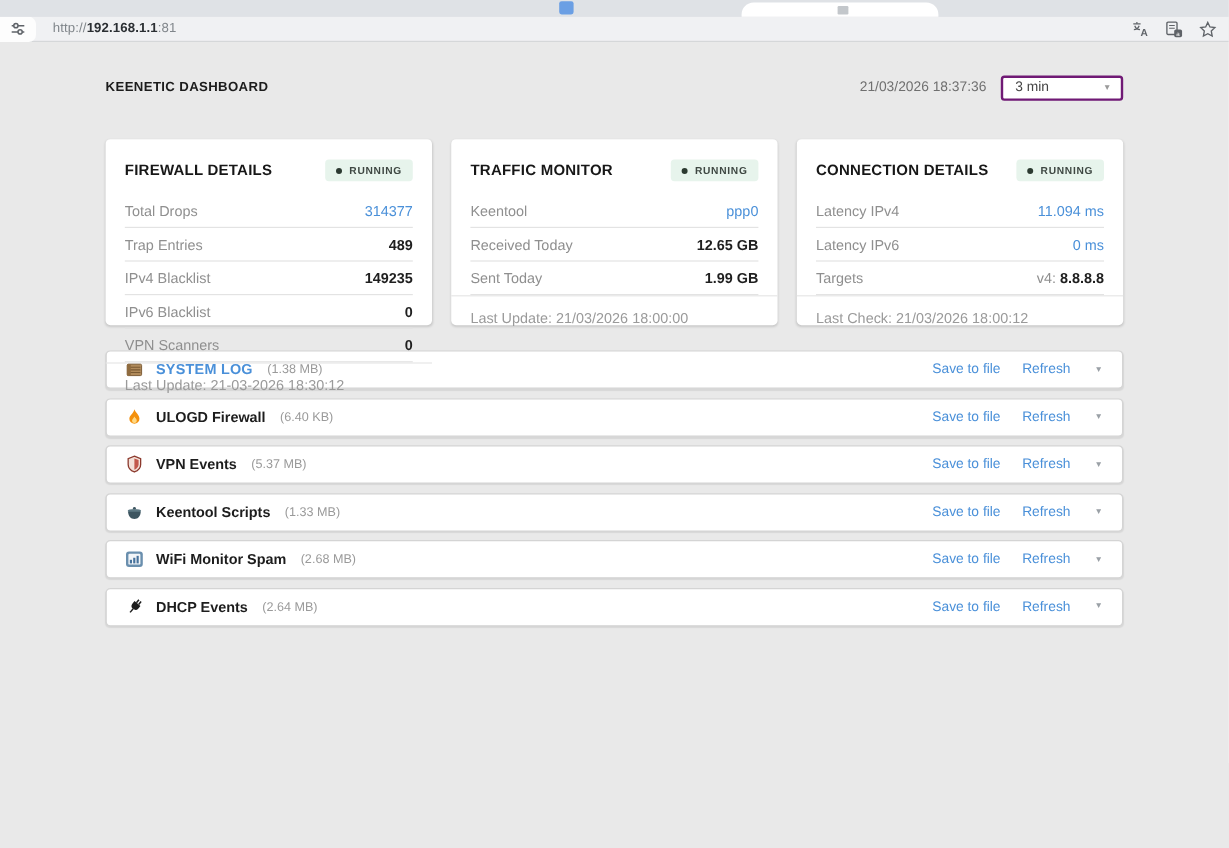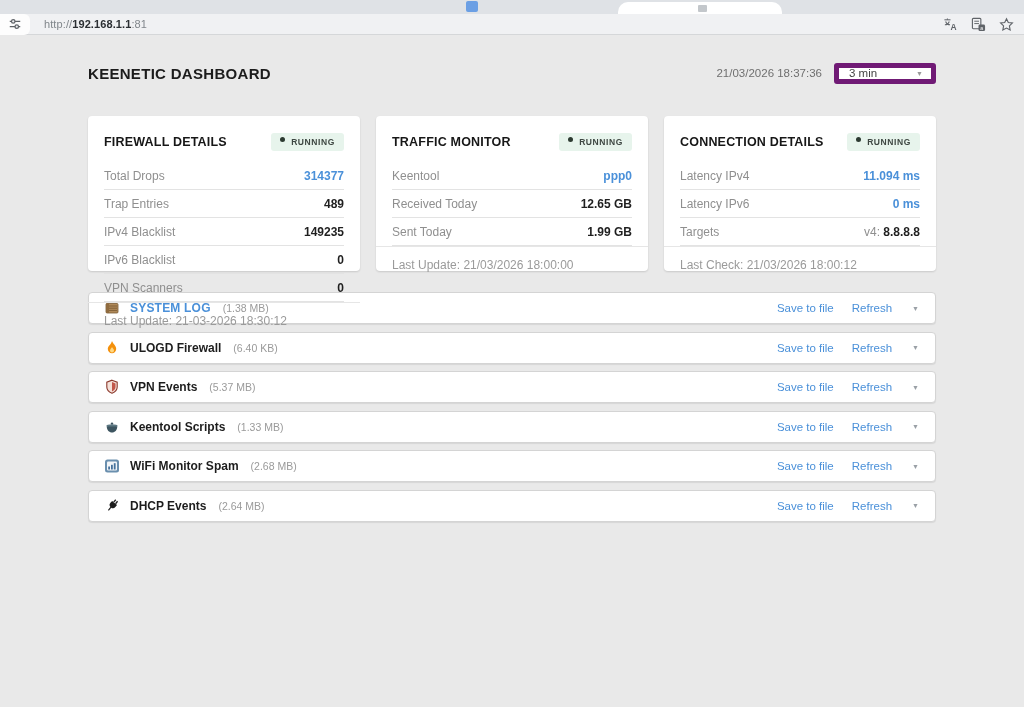--- a/index.html
+++ b/index.html
@@ -15,39 +15,39 @@
   .urlbar { display:flex; align-items:center; height:21px; background:#f0f1f3; border-bottom:1px solid #d5d7d9; padding:0 10px 0 0; }
   .tune-btn { width:30px; height:21px; background:#fdfdfd; border-radius:0 6px 6px 0; display:flex; align-items:center; justify-content:center; }
   .url { margin-left:14px; font-size:11px; color:#80868b; flex:1; letter-spacing:.1px; }
   .url-host { color:#2b2f33; font-weight:bold; }
   .url-actions { display:flex; align-items:center; gap:13px; }
   .url-actions svg { display:block; }
 
   
   .page { position:absolute; top:36px; left:88px; width:848px; }
   .page-head { display:flex; align-items:center; justify-content:space-between; margin:22px 0 0 0; height:30px; }
-  .page-title { font-size:15px; font-weight:bold; color:#1c1c1c; letter-spacing:.3px; }
+  .page-title { font-size:11px; font-weight:bold; color:#1c1c1c; letter-spacing:.3px; }
   .head-right { display:flex; align-items:center; gap:12px; }
   .timestamp { font-size:11.5px; color:#6f6f6f; }
-  .select { width:102px; height:21px; background:#fff; border:5px solid #701a75; border-radius:3px; display:flex; align-items:center; justify-content:space-between; padding:0 8px 0 10px; font-size:11.5px; color:#444; cursor:pointer; }
+  .select { width:102px; height:21px; background:#fff; border:2px solid #701a75; border-radius:3px; display:flex; align-items:center; justify-content:space-between; padding:0 8px 0 10px; font-size:11.5px; color:#444; cursor:pointer; }
   .select .caret { font-size:7px; color:#9a9a9a; }
 
   
   .cards { display:flex; gap:16px; margin-top:28px; }
   .card { width:272px; height:155px; background:#fff; border-radius:4px; box-shadow:0 1px 2px rgba(0,0,0,.14); display:flex; flex-direction:column; }
   .card-head { display:flex; align-items:center; justify-content:space-between; padding:17px 16px 9px 16px; }
   .card-title { font-size:12.5px; font-weight:bold; color:#171717; letter-spacing:.2px; }
-  .badge { display:flex; align-items:flex-start; gap:6px; background:#e7f4ec; border-radius:3px; padding:4px 9px; }
+  .badge { display:flex; align-items:center; gap:6px; background:#e7f4ec; border-radius:3px; padding:4px 9px; }
   .badge .dot { width:5px; height:5px; border-radius:50%; background:#2c3a31; }
   .badge .btxt { font-size:8.5px; font-weight:bold; color:#3e4742; letter-spacing:.6px; }
   .card-rows { padding:2px 16px 0 16px; flex:1; }
   .crow { display:flex; align-items:center; justify-content:space-between; padding:7px 0 6px 0; border-bottom:1px solid #e3e3e3; }
   .clabel { font-size:12px; color:#8f8f8f; }
   .cvalue { font-size:12px; font-weight:bold; color:#1f1f1f; }
-  .cvalue.link { color:#4a90d9; font-weight:bold; }
+  .cvalue.link { color:#4a90d9; font-weight:normal; }
   .cvalue .vprefix { color:#8f8f8f; font-weight:normal; }
   .card-foot { border-top:1px solid #e6e6e6; padding:11px 16px 12px 16px; font-size:12px; color:#9a9a9a; }
 
   
   .logs { margin-top:21px; }
   .logrow { height:32px; background:#fff; border:1px solid #d4d4d4; border-radius:4px; box-shadow:0 1px 1px rgba(0,0,0,.08); display:flex; align-items:center; justify-content:space-between; padding:0 14px 0 15px; margin-bottom:7.5px; }
   .log-left { display:flex; align-items:center; }
   .licon { width:16px; height:16px; margin-right:10px; display:flex; align-items:center; }
   .licon svg { display:block; }
   .lname { font-size:12px; font-weight:bold; color:#1d1d1d; }

